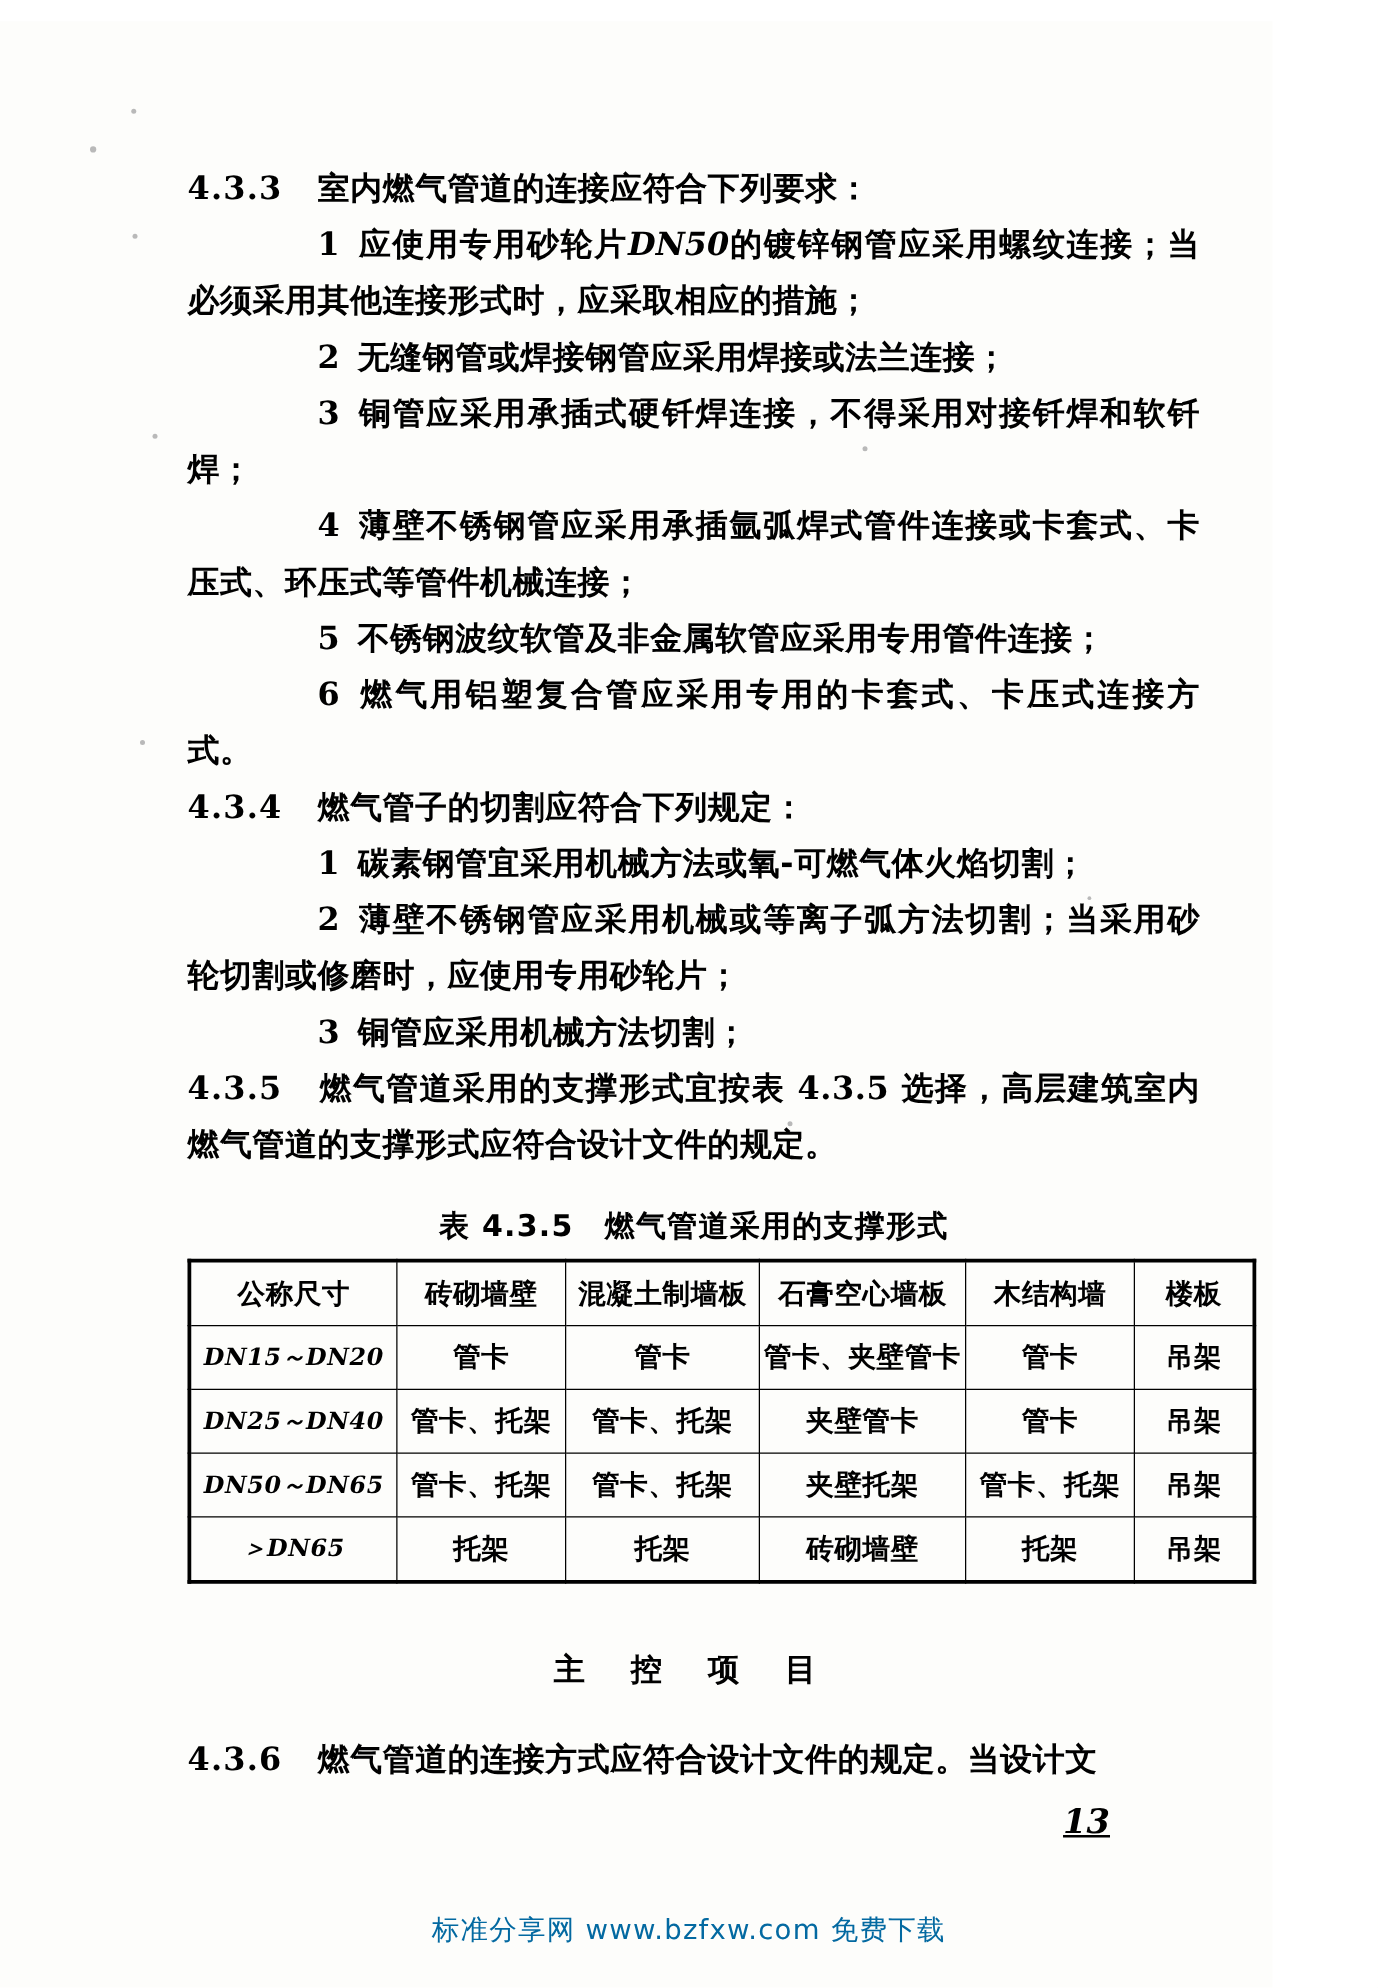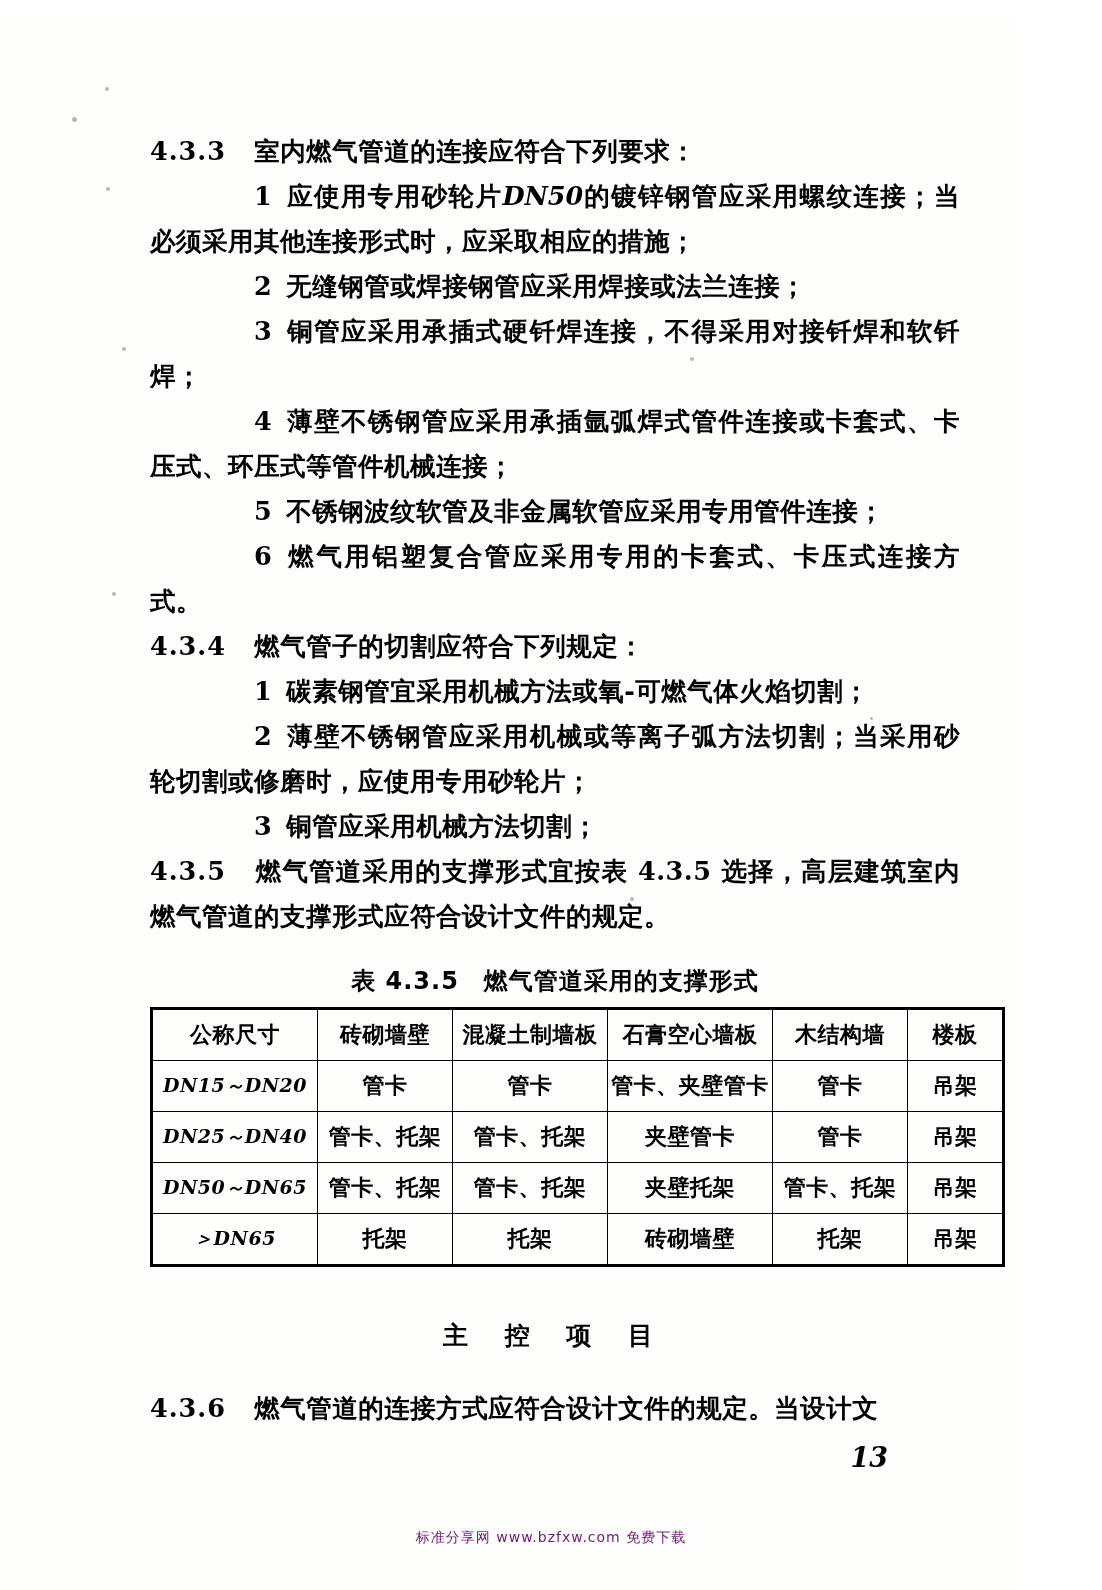--- a/index.html
+++ b/index.html
@@ -102,29 +102,30 @@
     margin-bottom: 34px;
   }
   .page-number {
     position: absolute;
     right: 130px;
     top: 1425px;
     font-family: "DejaVu Serif", "Liberation Serif", serif;
     font-style: italic;
     font-weight: 700;
     font-size: 27px;
+    text-decoration: underline;
   }
   .footer {
     position: absolute;
     left: 0;
     top: 1512px;
     width: 1102px;
     text-align: center;
-    font-size: 14px;
-    color: #701a75;
+    font-size: 22px;
+    color: #0369a1;
     letter-spacing: 1px;
     font-family: "DejaVu Sans", "Liberation Sans", sans-serif;
   }
   .speck {
     position: absolute;
     background: #b9b9b9;
     border-radius: 50%;
   }
   .s1 { left: 105px; top: 70px; width: 4px; height: 4px; }
   .s2 { left: 72px; top: 100px; width: 5px; height: 5px; }

